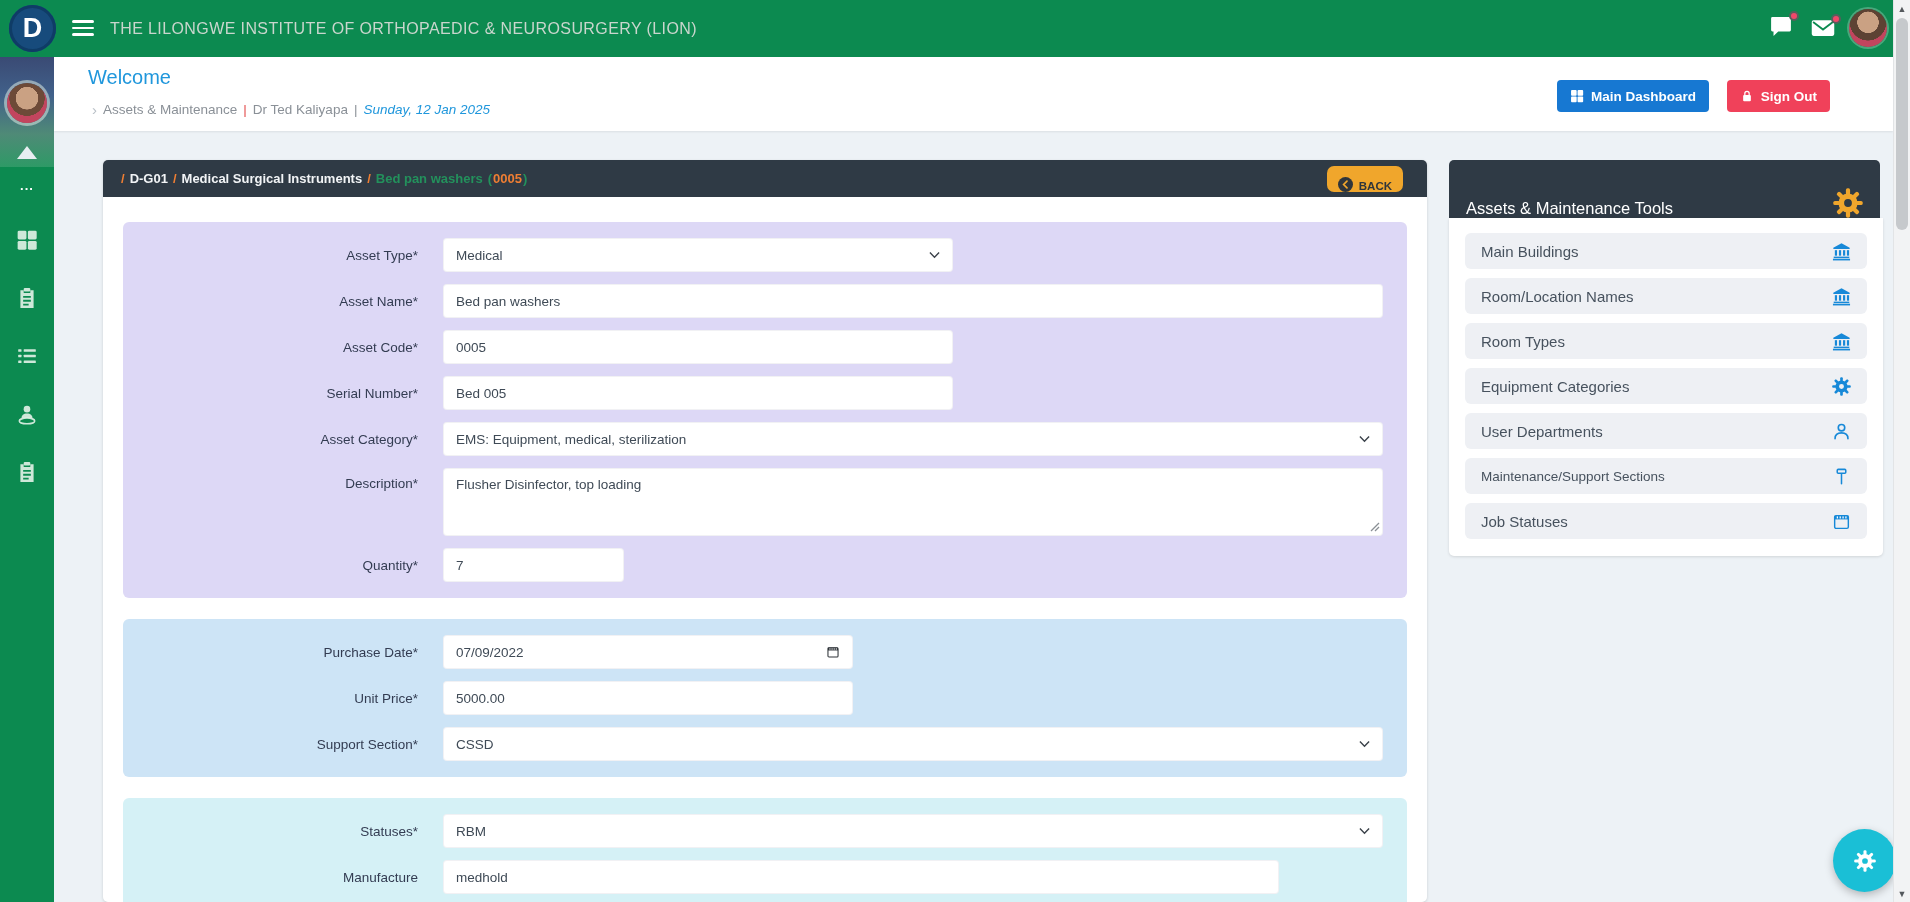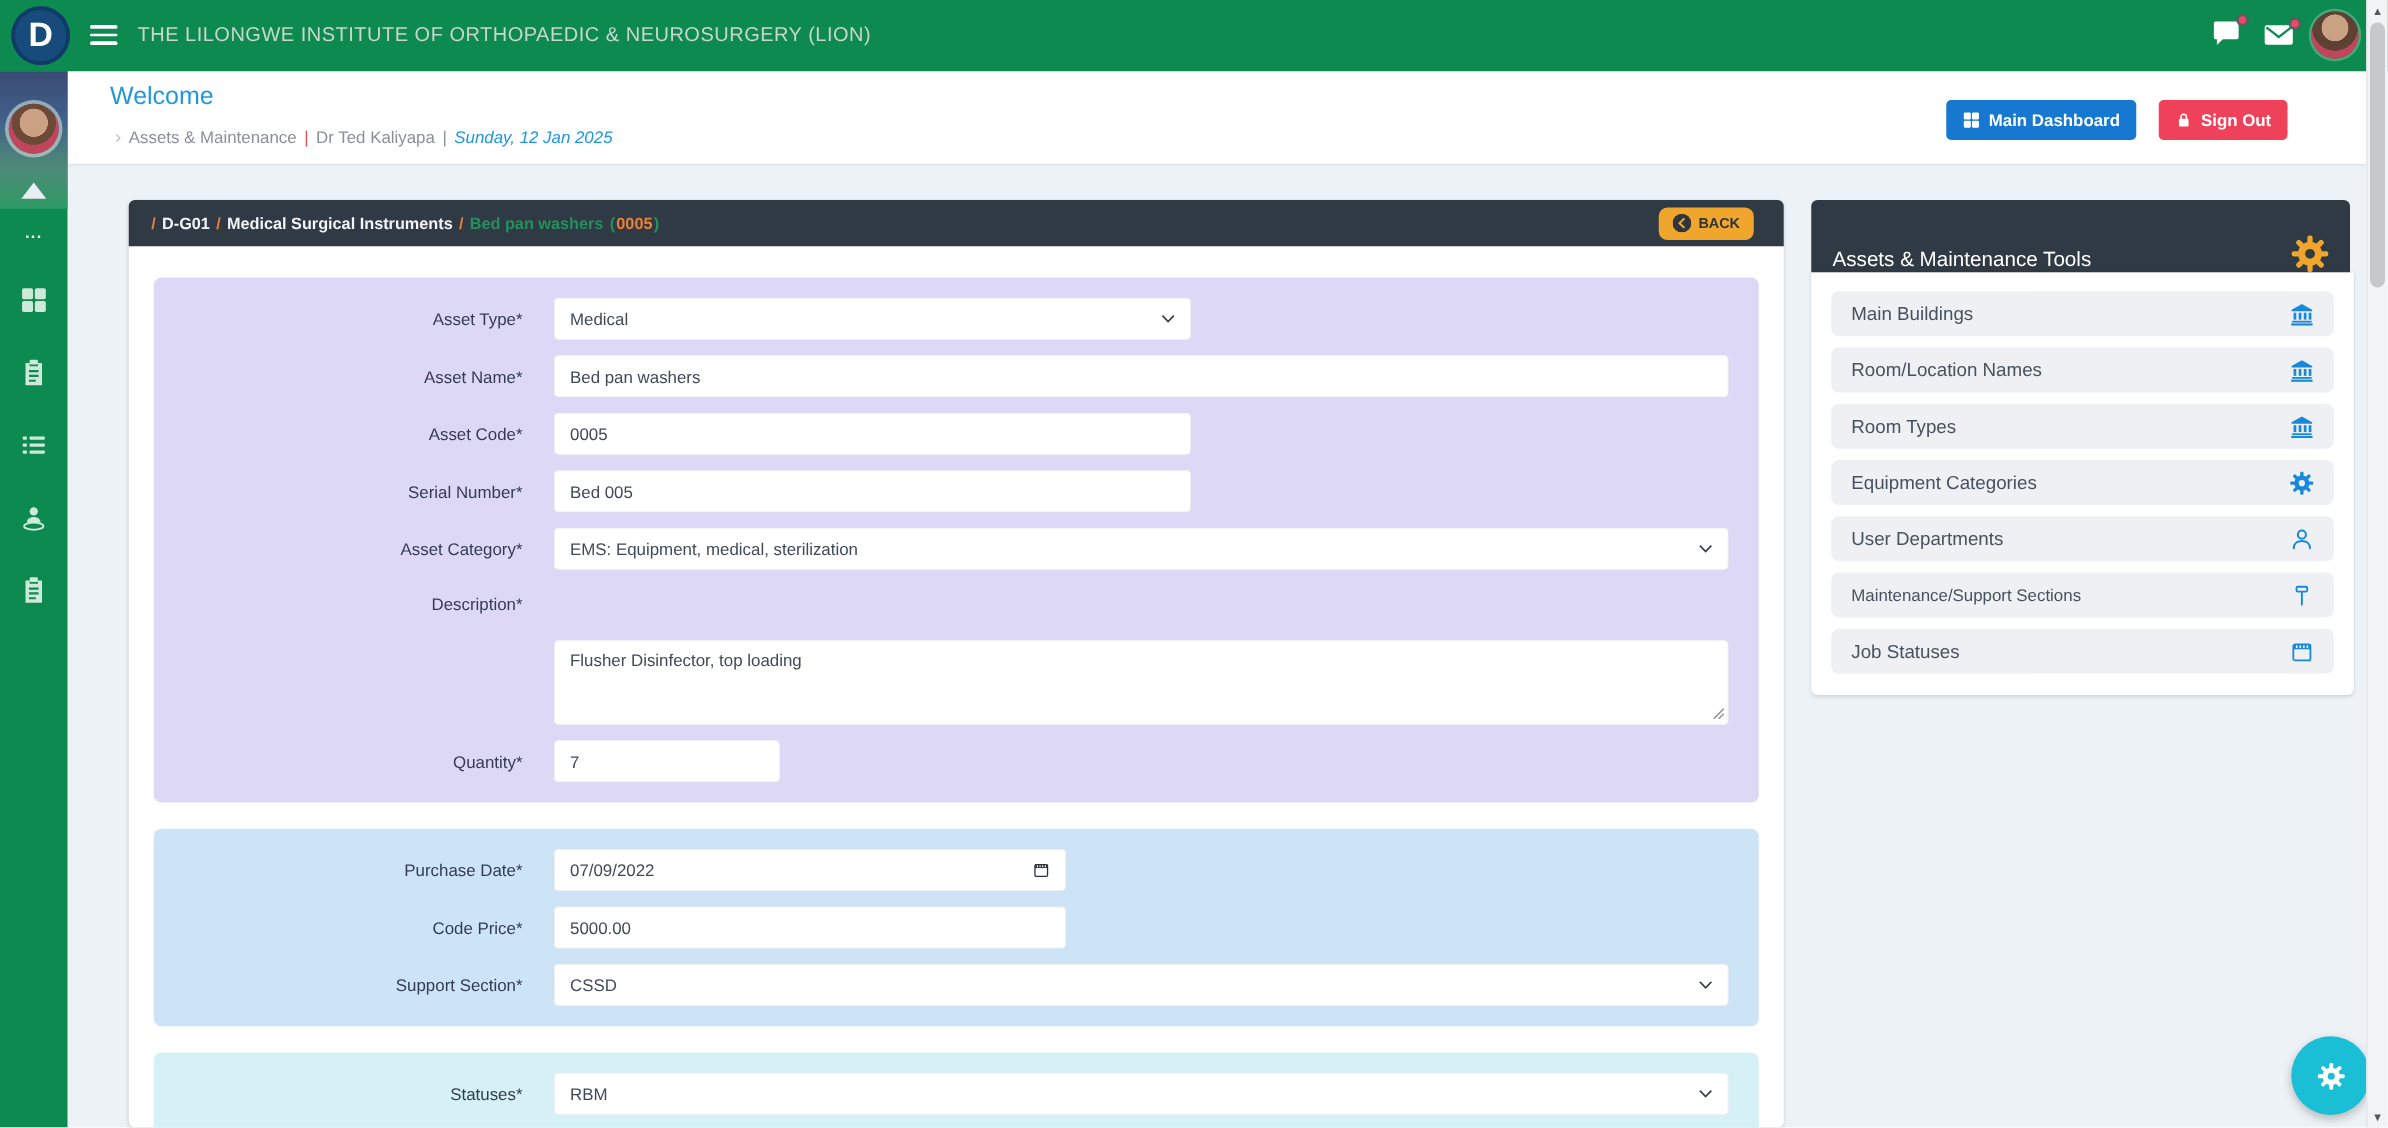--- a/index.html
+++ b/index.html
@@ -59,21 +59,21 @@
 
   
   .form-card{position:absolute;left:103px;top:160px;width:1324px;height:742px;background:#fff;
         border-radius:5px;box-shadow:0 1px 3px rgba(0,0,0,.15);z-index:1;}
   .card-head{height:37px;background:var(--dark);border-radius:5px 5px 0 0;display:flex;align-items:center;
         padding:0 24px 0 18px;font-size:13px;font-weight:bold;gap:5px;}
   .card-head .sl{color:var(--crumb_orange);}
   .card-head .wt{color:#f2f4f6;}
   .card-head .gn{color:var(--crumb_green);}
   .card-head .og{color:var(--crumb_orange);}
-  .btn-back{margin-left:auto;display:flex;align-items:center;gap:6px;height:26px;padding:0 11px;
+  .btn-back{margin-left:auto;display:flex;align-items:flex-end;gap:6px;height:26px;padding:0 11px;
         background:var(--orange);border:none;border-radius:7px;color:#2f353b;font-size:11.5px;
         font-weight:bold;cursor:pointer;font-family:"Liberation Sans",sans-serif;}
   .btn-back svg{width:15px;height:15px;}
   .form-body{padding:25px 20px;}
   .fsection{border-radius:6px;padding:16px 0;margin-bottom:21px;}
   .sec-purple{background:var(--purple_bg);}
   .sec-blue{background:var(--blue_bg);}
   .sec-cyan{background:var(--cyan_bg);}
   .frow{display:flex;align-items:center;margin-bottom:12px;}
   .frow:last-child{margin-bottom:0;}
@@ -81,21 +81,21 @@
   .frow.tp .flabel{margin-top:8px;padding-left:28px;}
   .flabel{width:320px;padding-right:25px;flex:none;text-align:right;font-size:13.5px;color:var(--label);}
   .fctrl{height:34px;background:#fff;border:1px solid rgba(25,25,70,.06);border-radius:4px;
         font-size:13.5px;color:#3f4a56;font-family:"Liberation Sans",sans-serif;}
   input.fctrl{padding:0 12px;outline:none;}
   .fselect{display:flex;align-items:center;justify-content:space-between;padding:0 12px;cursor:pointer;}
   .fselect svg{width:11px;height:8px;color:#3a4149;flex:none;}
   .fdate{display:flex;align-items:center;justify-content:space-between;padding:0 12px;cursor:text;}
   .fdate svg{width:14px;height:14px;color:#2e3338;cursor:pointer;}
   .ta-wrap{position:relative;}
-  textarea.fctrl{height:68px;padding:8px 12px;resize:none;outline:none;display:block;margin-top:44px;}
+  textarea.fctrl{height:68px;padding:8px 12px;resize:none;outline:none;display:block;}
   .resize-grip{position:absolute;right:3px;bottom:4px;width:10px;height:10px;}
   .w-half{width:510px;} .w-full{width:940px;} .w-tiny{width:181px;} .w-med{width:410px;} .w-wide{width:836px;}
 
   
   .tools-head{position:absolute;left:1449px;top:160px;width:431px;height:58px;background:var(--dark);
         border-radius:5px 5px 0 0;display:flex;align-items:flex-end;justify-content:space-between;
         padding:0 17px;color:#fff;font-size:16.5px;font-weight:500;z-index:1;}
   .tools-head svg{width:30px;height:30px;color:var(--orange);cursor:pointer;}
   .tools-body{position:absolute;left:1449px;top:218px;width:434px;height:338px;background:#fff;
         border-radius:0 0 5px 5px;box-shadow:0 1px 3px rgba(0,0,0,.12);padding:15px 16px;z-index:1;}
@@ -370,21 +370,21 @@
         <div class="frow">
           <label class="flabel">Purchase Date*</label>
           <div class="fctrl fdate w-med">
             <span>07/09/2022</span>
             <svg>
                 <use href="#i-cal"></use>
               </svg>
           </div>
         </div>
         <div class="frow">
-          <label class="flabel">Code Price*</label>
+          <label class="flabel">Unit Price*</label>
           <input class="fctrl w-med" value="5000.00" style="">
         </div>
         <div class="frow">
           <label class="flabel">Support Section*</label>
           <div class="fctrl fselect w-full">
             <span>CSSD</span>
             <svg>
                 <use href="#i-chev"></use>
               </svg>
           </div>

